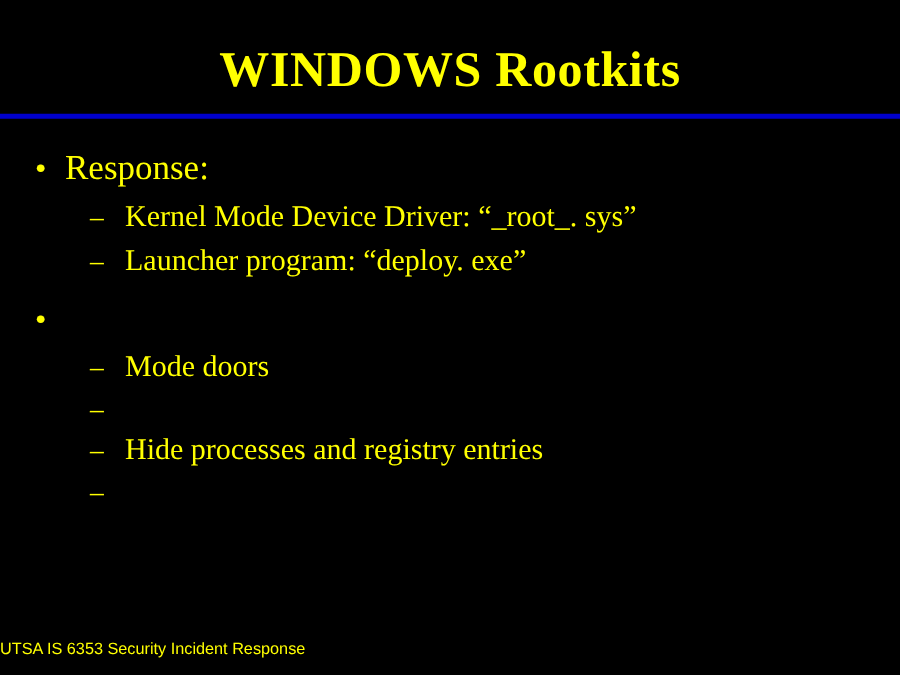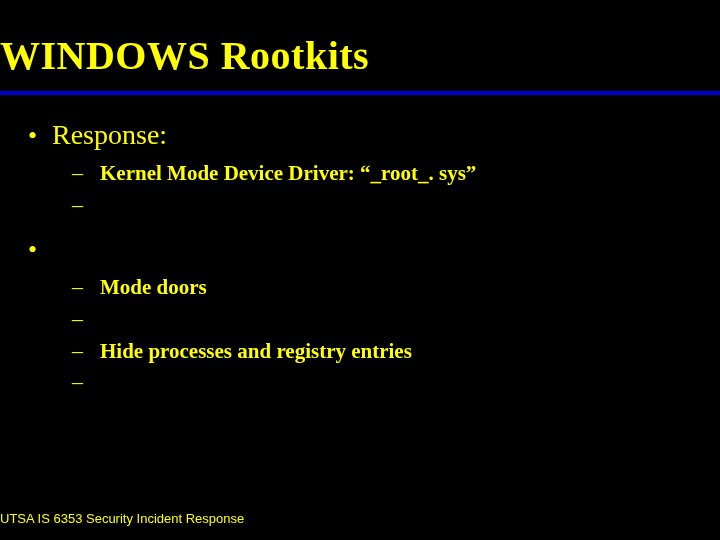--- a/index.html
+++ b/index.html
@@ -9,20 +9,21 @@
     }
     body {
       width: 720px;
       height: 540px;
       background: #000000;
       font-family: "Times New Roman", Times, serif;
       overflow: hidden;
       position: relative;
     }
     .title-area {
+      text-align: center;
       padding-top: 32px;
       padding-bottom: 8px;
     }
     .title {
       color: #ffff00;
       font-size: 40px;
       font-weight: bold;
       letter-spacing: 0.5px;
     }
     .separator {
@@ -71,22 +72,21 @@
       font-size: 22px;
       line-height: 1.45;
     }
     .dash {
       display: inline-block;
       width: 28px;
       text-align: left;
       color: #ffff00;
     }
     .level2-text {
-      font-size: 21px;
-      font-weight: bold;
+      font-size: 24px;
     }
     .footer {
       position: absolute;
       bottom: 14px;
       left: 0px;
       color: #ffff00;
       font-family: Arial, Helvetica, sans-serif;
       font-size: 13px;
     }
   </style>
@@ -106,20 +106,21 @@
         <span class="bullet-disc">•</span>
         <span class="level1-text">Response:</span>
       </div>
       <ul class="level2">
         <li class="level2-item">
           <span class="dash">–</span>
           <span class="level2-text"> Kernel Mode Device Driver:   “_root_. sys”</span>
         </li>
         <li class="level2-item">
           <span class="dash">–</span>
+          <span class="level2-text">Launcher program: “deploy. exe”</span>
         </li>
       </ul>
     </li>
 
     <li class="level1-item">
       <div class="level1-row">
         <span class="bullet-disc">•</span>
       </div>
       <ul class="level2">
         <li class="level2-item">

